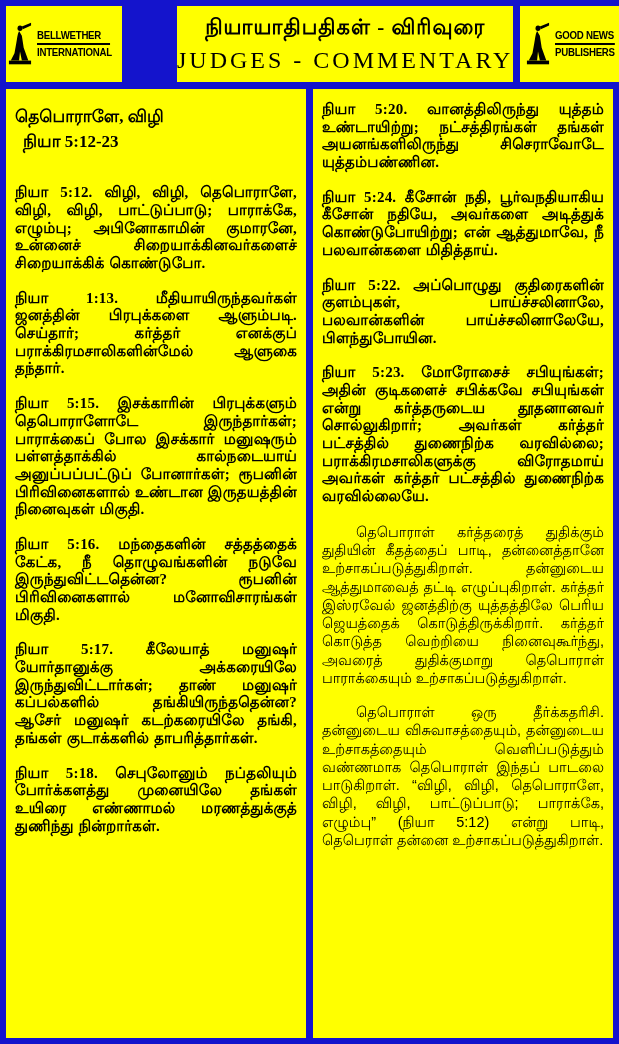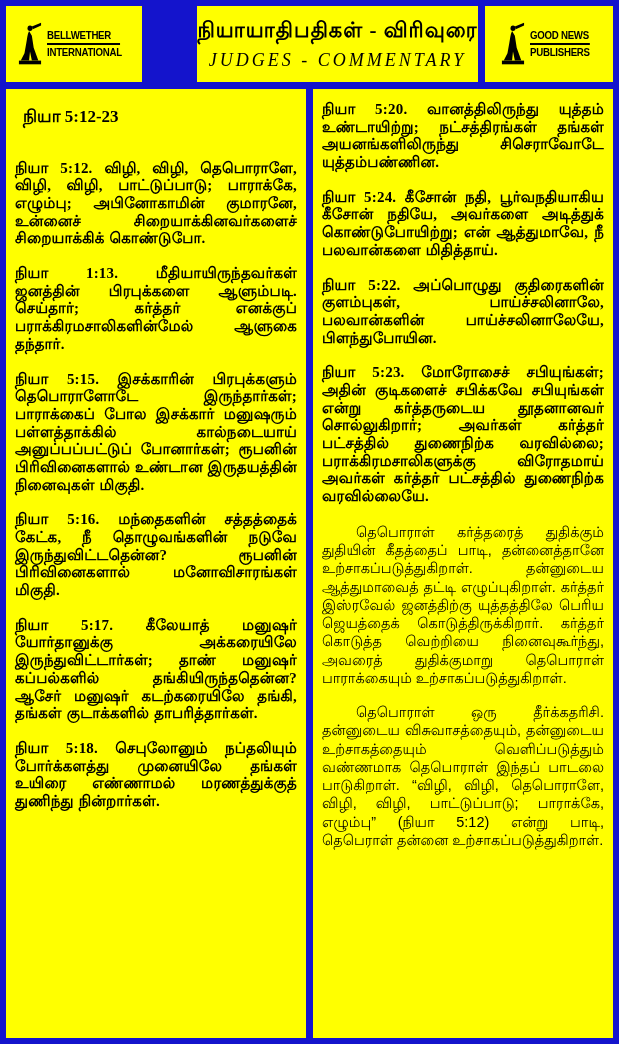--- a/index.html
+++ b/index.html
@@ -9,31 +9,31 @@
   }
   html,body{margin:0;padding:0;background:#888;}
   .page{
     width:619px;height:1044px;box-sizing:border-box;
     background:var(--border);
     padding:6px;display:flex;flex-direction:column;gap:7px;
     font-family:"Liberation Serif",serif;color:var(--text);
   }
   .header{display:flex;gap:7px;height:76px;flex:none;}
   .cell{background:var(--background);}
-  .logo-box{flex:none;display:flex;align-items:center;justify-content:center;gap:5px;padding:0 12px;}
+  .logo-box{flex:none;display:flex;align-items:center;justify-content:center;gap:5px;padding:0 2px;}
   .logo-box.left{width:112px;}
   .logo-box.right{width:104px;}
   .logo-lines{display:flex;flex-direction:column;min-width:0;}
   .logo-line1{font:700 11px/1.35 "Liberation Sans",sans-serif;border-bottom:2px solid #000;
     transform:scaleX(.88);transform-origin:left;white-space:nowrap;letter-spacing:-0.3px;}
   .logo-line2{font:700 11px/1.35 "Liberation Sans",sans-serif;
     transform:scaleX(.88);transform-origin:left;white-space:nowrap;letter-spacing:-0.3px;}
   .title-box{flex:1;display:flex;flex-direction:column;align-items:center;justify-content:center;gap:5px;margin-left:48px;}
   .tamil-title{font-weight:700;font-size:21px;letter-spacing:1px;white-space:nowrap;}
-  .eng-title{font-weight:400;font-size:18px;letter-spacing:3px;white-space:nowrap;font-style:italic;}
+  .eng-title{font-weight:400;font-size:24px;letter-spacing:3px;white-space:nowrap;}
   .body{flex:1;display:flex;gap:7px;min-height:0;}
   .col{flex:1;padding:12px 9px 6px;overflow:hidden;}
   .heading{font-weight:700;font-size:17px;line-height:1.45;margin:4px 0 30px;}
   .heading .line2{padding-left:8px;}
   .verse{font-weight:700;font-size:15px;line-height:1.18;text-align:justify;
     margin:0 0 17px;letter-spacing:0.2px;word-spacing:1px;}
   .commentary{font:400 14.5px/1.26 "Liberation Sans",sans-serif;text-align:justify;
     text-indent:34px;margin:0 0 16px;}
   .quote-italic{}
   .statue{flex:none;}
@@ -79,20 +79,21 @@
         <span class="logo-line2">PUBLISHERS</span>
       </div>
     </div>
 
   </div>
 
   <div class="body">
 
     <div class="cell col">
       <div class="heading">
+        <div class="line1">தெபொராளே, விழி</div>
         <div class="line2">நியா 5:12-23</div>
       </div>
       <div>
 
           <p class="verse">நியா 5:12. விழி, விழி, தெபொராளே, விழி, விழி, பாட்டுப்பாடு; பாராக்கே, எழும்பு; அபினோகாமின் குமாரனே, உன்னைச் சிறையாக்கினவர்களைச் சிறையாக்கிக் கொண்டுபோ.</p>
 
           <p class="verse">நியா 1:13. மீதியாயிருந்தவர்கள் ஜனத்தின் பிரபுக்களை ஆளும்படி. செய்தார்; கர்த்தர் எனக்குப் பராக்கிரமசாலிகளின்மேல் ஆளுகை தந்தார்.</p>
 
 
           <p class="verse">நியா 5:15. இசக்காரின் பிரபுக்களும் தெபொராளோடே இருந்தார்கள்; பாராக்கைப் போல இசக்கார் மனுஷரும் பள்ளத்தாக்கில் கால்நடையாய் அனுப்பப்பட்டுப் போனார்கள்; ரூபனின் பிரிவினைகளால் உண்டான இருதயத்தின் நினைவுகள் மிகுதி.</p>

